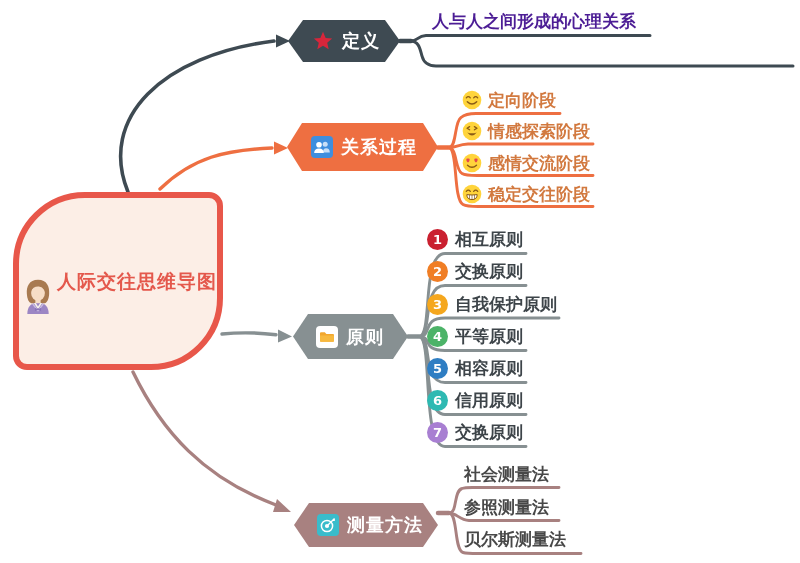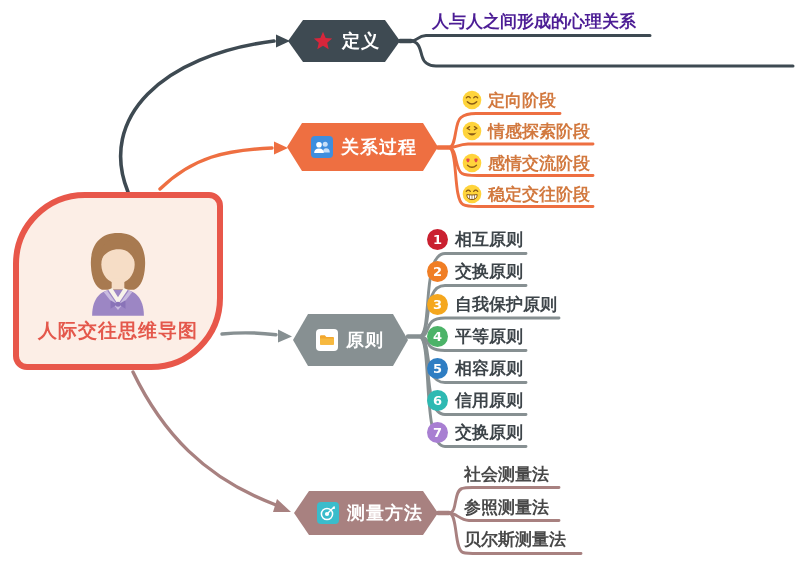--- a/index.html
+++ b/index.html
@@ -14,21 +14,21 @@
   #wires { position: absolute; left: 0; top: 0; z-index: 1; }
 
   
   .central {
     position: absolute; left: 13px; top: 192px;
     width: 210px; height: 178px;
     background: #FCEEE6;
     border: 6px solid #E8574A;
     border-radius: 72px 14px 72px 14px;
     z-index: 3;
-    display: flex; flex-direction: column; align-items: center;
+    display: flex; flex-direction: row; align-items: center;
   }
   .central .avatar { margin-top: 30px; }
   .central .title {
     margin-top: 2px;
     color: #E4584C; font-weight: bold; font-size: 19px;
     letter-spacing: 1px; white-space: nowrap;
   }
 
   
   .hex {
@@ -38,21 +38,21 @@
     color: #ffffff; font-weight: bold;
   }
   .hex .label { font-size: 18px; white-space: nowrap; letter-spacing: 1px; }
   .hex .badge {
     width: 22px; height: 22px; border-radius: 4px;
     display: flex; align-items: center; justify-content: center;
     margin-right: 8px; flex: 0 0 auto;
   }
   #node-definition   { left: 288px; top: 20px;  width: 112px; height: 42px; padding-left: 24px; }
   #node-process      { left: 287px; top: 123px; width: 151px; height: 48px; padding-left: 24px; }
-  #node-principles   { left: 293px; top: 314px; width: 115px; height: 52px; padding-left: 23px; font-family: Liberation Mono, monospace; }
+  #node-principles   { left: 293px; top: 314px; width: 115px; height: 45px; padding-left: 23px; font-family: Liberation Mono, monospace; }
   #node-measurement  { left: 294px; top: 491px; width: 144px; height: 44px; padding-left: 23px; }
 
   
   .topic {
     position: absolute; z-index: 3;
     display: flex; align-items: center;
     font-weight: bold; font-size: 17px;
     white-space: nowrap; height: 20px;
   }
   .topic .emoji { margin-right: 6px; flex: 0 0 auto; display: block; }
@@ -153,21 +153,21 @@
   <div class="hex" id="node-principles" style="background-color: rgb(135, 144, 146);">
     <span class="badge" style="background:#FFFFFF">
       <svg width="22" height="22" viewBox="0 0 22 22">
         <path d="M4 7.2 Q4 6.2 5 6.2 L8.8 6.2 L10.4 7.9 L17 7.9 Q18 7.9 18 8.9 L18 14.8 Q18 15.8 17 15.8 L5 15.8 Q4 15.8 4 14.8 Z" fill="#F2A72E"></path>
         <path d="M4 9.6 L18 9.6 L18 14.8 Q18 15.8 17 15.8 L5 15.8 Q4 15.8 4 14.8 Z" fill="#F7B93F"></path>
       </svg>
     </span>
     <span class="label">原则</span>
   </div>
 
-  <div class="hex" id="node-measurement" style="background-color: rgb(168, 129, 128);">
+  <div class="hex" id="node-measurement" style="background-color: rgb(168, 129, 128); margin-top: 12px;">
     <span class="badge" style="background:#3ABCCB">
       <svg width="22" height="22" viewBox="0 0 22 22">
         <circle cx="10" cy="12" r="5.6" fill="none" stroke="#FFFFFF" stroke-width="1.5"></circle>
         <circle cx="10" cy="12" r="2.1" fill="#FFFFFF"></circle>
         <line x1="11.5" y1="10.5" x2="17" y2="5" stroke="#FFFFFF" stroke-width="1.4" stroke-linecap="round"></line>
         <path d="M17.8 4.2 L17.8 7 L15 7 Z" fill="#FFFFFF" transform="rotate(0 17 5)"></path>
       </svg>
     </span>
     <span class="label">测量方法</span>
   </div>

